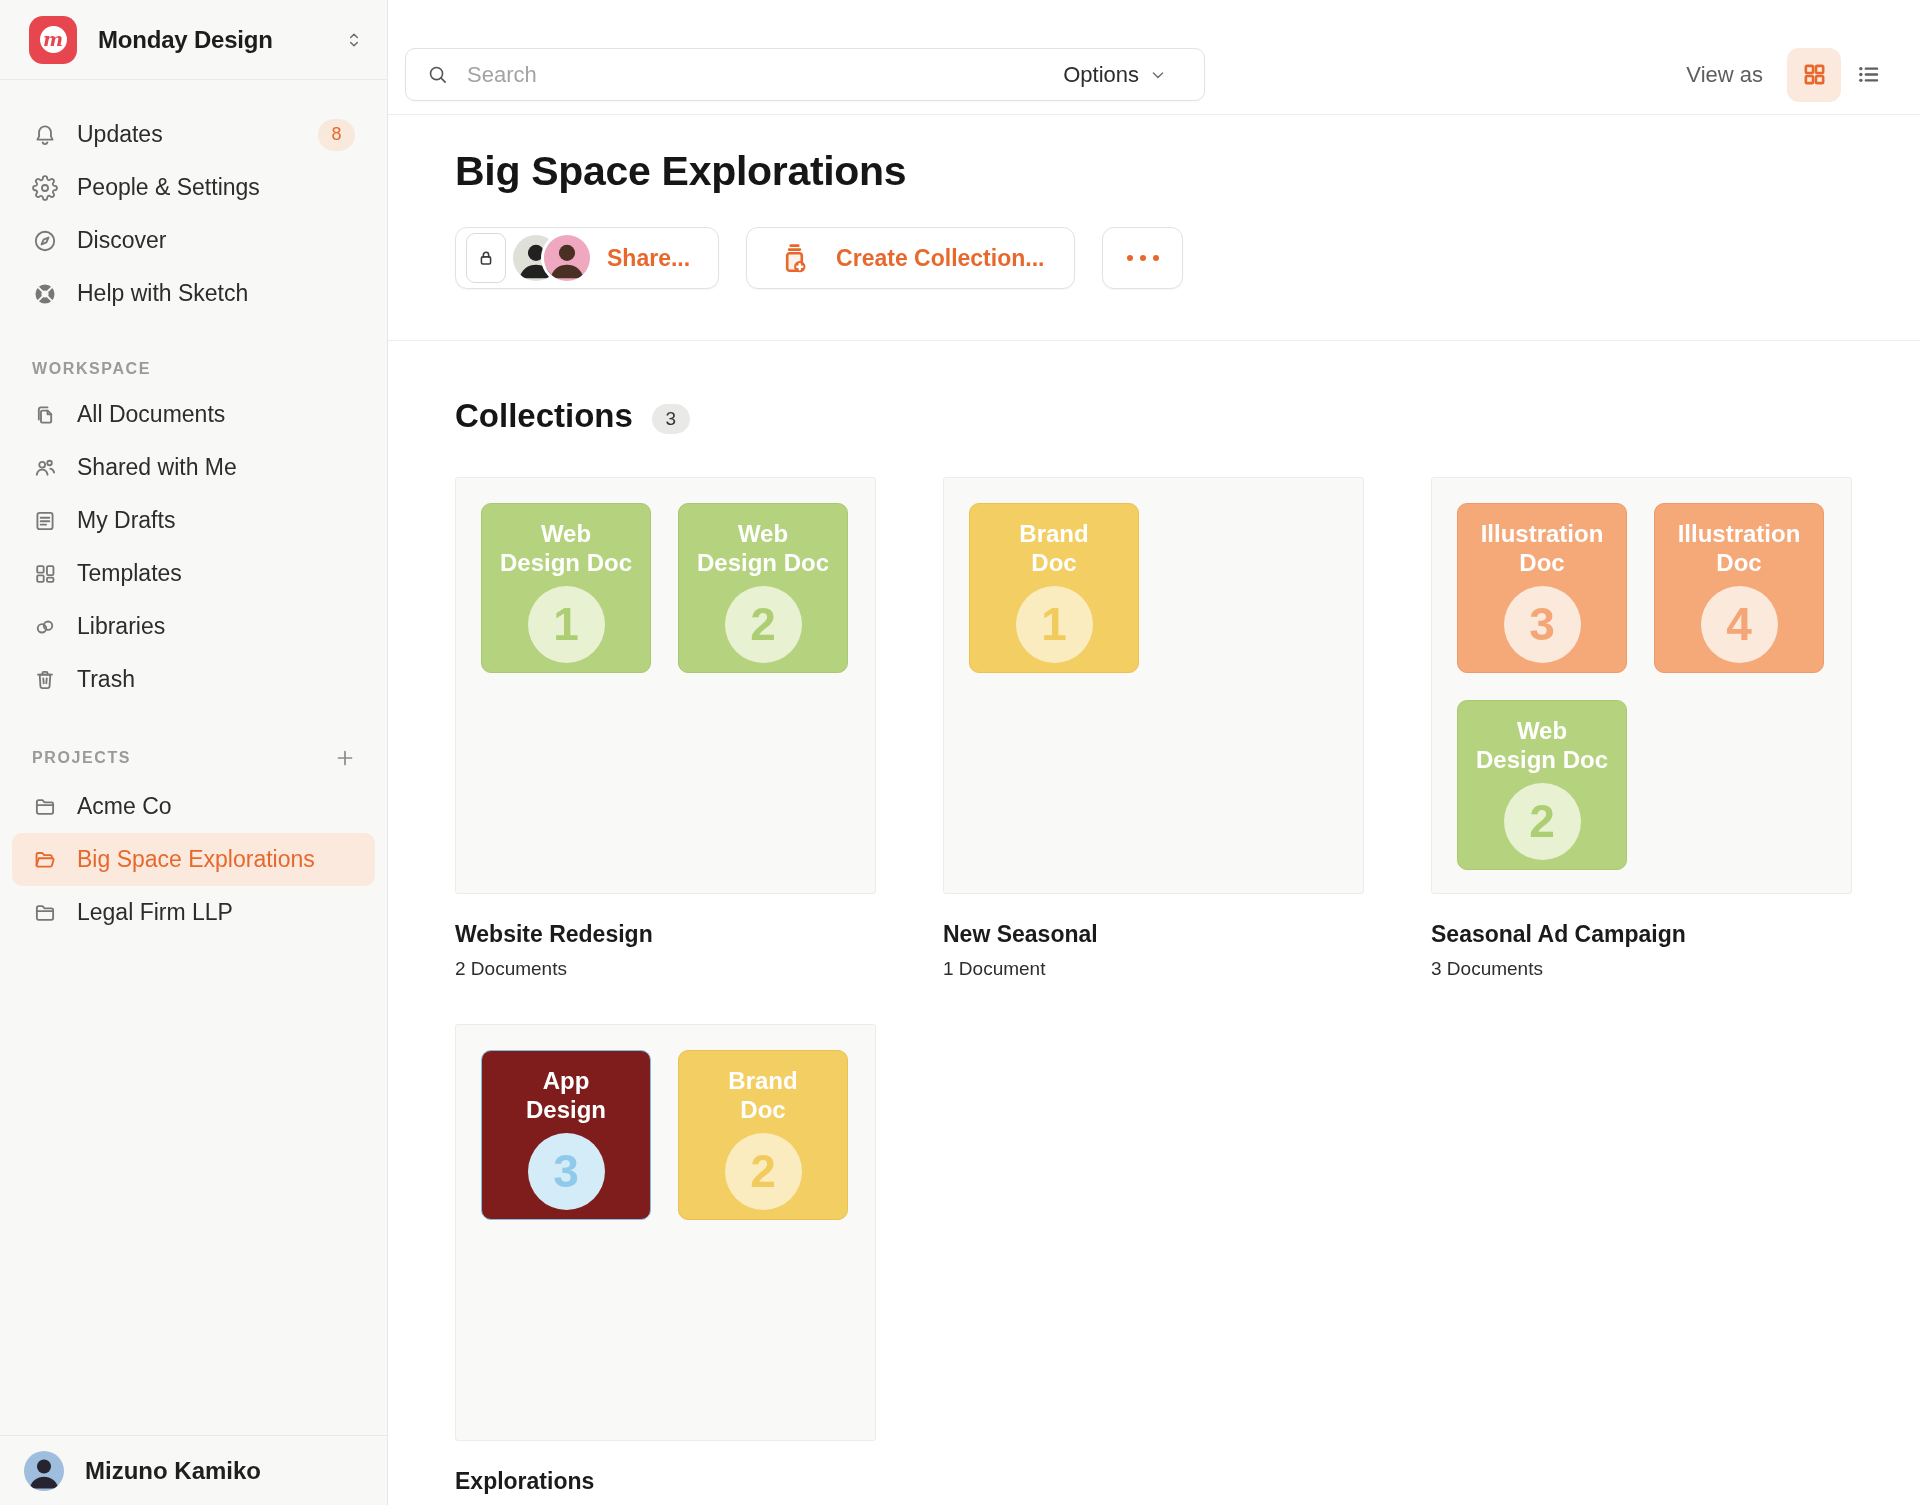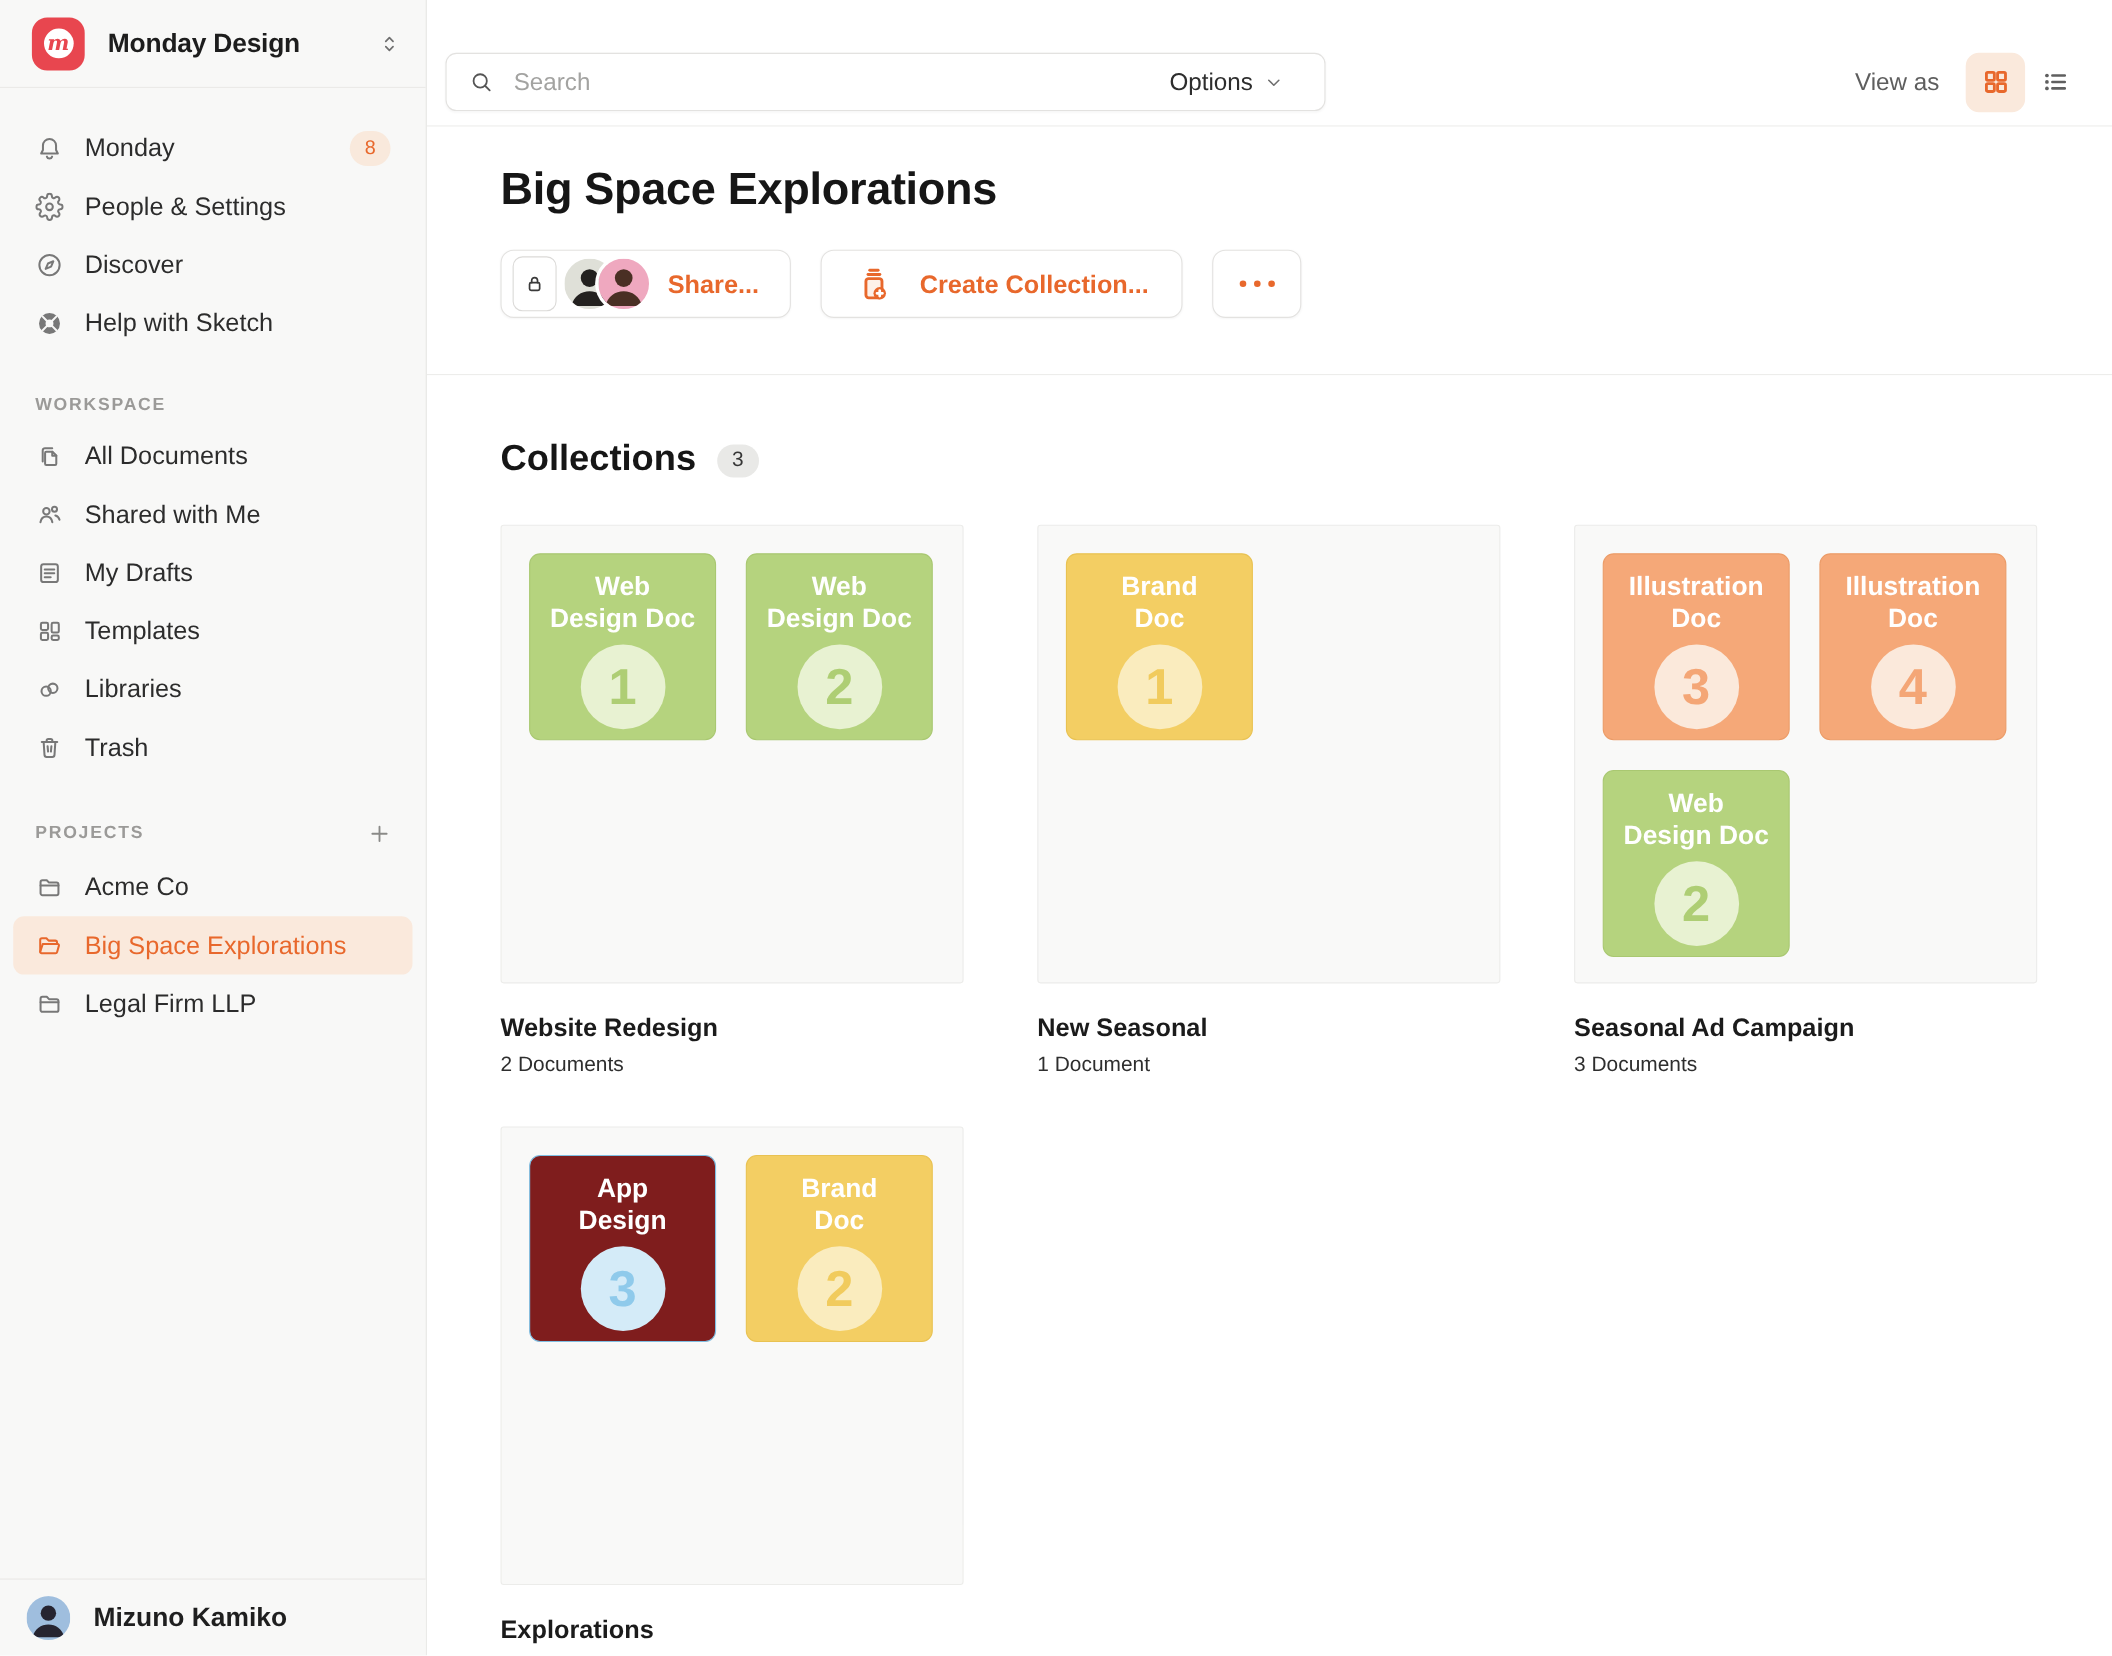--- a/index.html
+++ b/index.html
@@ -133,21 +133,21 @@
 
     <div class="side-scroll">
       <div id="side-main">
           <div class="side-item">
             <span class="ic">
               <svg viewBox="0 0 24 24" fill="none" stroke="currentColor" stroke-width="1.7" stroke-linecap="round" stroke-linejoin="round">
                 <path d="M12 4a5.5 5.5 0 0 0-5.5 5.5v3.8L5 16.2h14l-1.5-2.9V9.5A5.5 5.5 0 0 0 12 4z"></path>
                 <path d="M9.8 18.8a2.3 2.3 0 0 0 4.4 0"></path>
               </svg>
             </span>
-            <span>Monday</span>
+            <span>Updates</span>
             <span class="badge">8</span>
           </div>
           <div class="side-item">
             <span class="ic">
               <svg viewBox="0 0 24 24" fill="none" stroke="currentColor" stroke-width="1.7" stroke-linecap="round" stroke-linejoin="round">
                 <circle cx="12" cy="12" r="2.8"></circle>
                 <path d="M19.4 15a1.65 1.65 0 0 0 .33 1.82l.06.06a2 2 0 1 1-2.83 2.83l-.06-.06a1.65 1.65 0 0 0-1.82-.33 1.65 1.65 0 0 0-1 1.51V21a2 2 0 0 1-4 0v-.09A1.65 1.65 0 0 0 9 19.4a1.65 1.65 0 0 0-1.82.33l-.06.06a2 2 0 1 1-2.83-2.83l.06-.06a1.65 1.65 0 0 0 .33-1.82 1.65 1.65 0 0 0-1.51-1H3a2 2 0 0 1 0-4h.09A1.65 1.65 0 0 0 4.6 9a1.65 1.65 0 0 0-.33-1.82l-.06-.06a2 2 0 1 1 2.83-2.83l.06.06a1.65 1.65 0 0 0 1.82.33H9a1.65 1.65 0 0 0 1-1.51V3a2 2 0 0 1 4 0v.09a1.65 1.65 0 0 0 1 1.51 1.65 1.65 0 0 0 1.82-.33l.06-.06a2 2 0 1 1 2.83 2.83l-.06.06a1.65 1.65 0 0 0-.33 1.82V9a1.65 1.65 0 0 0 1.51 1H21a2 2 0 0 1 0 4h-.09a1.65 1.65 0 0 0-1.51 1z"></path>
               </svg>
             </span>
             <span>People &amp; Settings</span>

